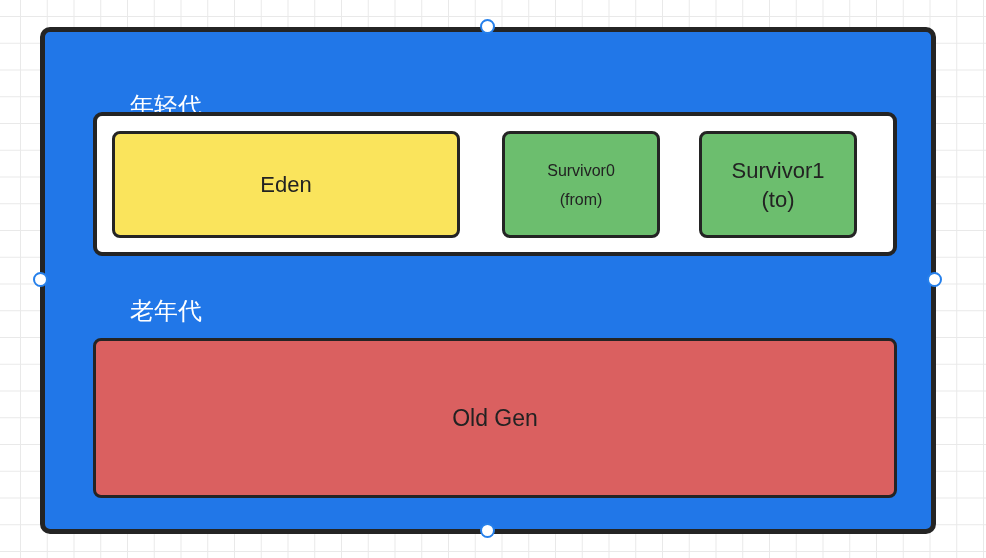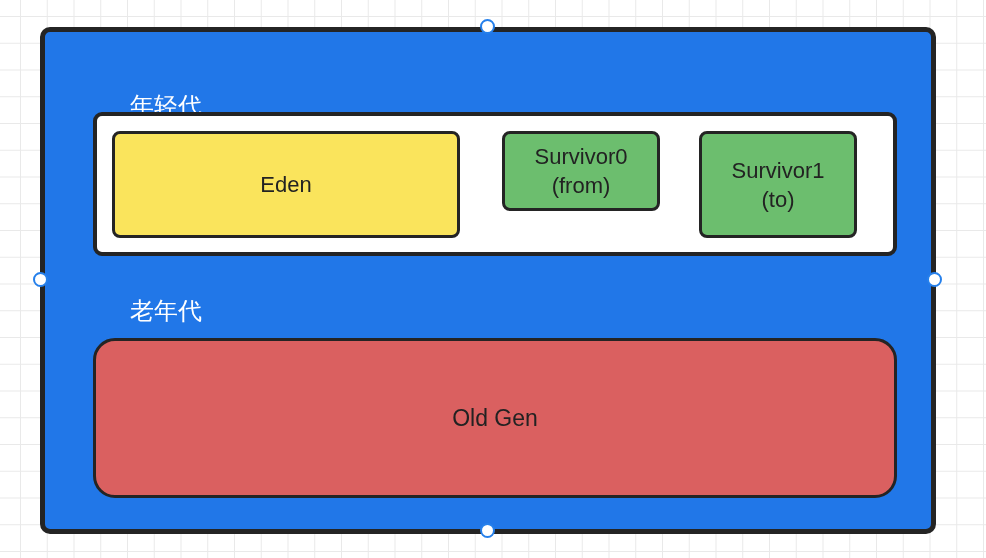--- a/index.html
+++ b/index.html
@@ -49,22 +49,22 @@
     text-align: center;
     color: #222222;
   }
   .eden {
     left: 112px; top: 131px;
     width: 348px; height: 107px;
     font-size: 22px;
   }
   .survivor0 {
     left: 502px; top: 131px;
-    width: 158px; height: 80px;
-    font-size: 22px;
+    width: 158px; height: 107px;
+    font-size: 16px;
     line-height: 29px;
     text-align: right;
   }
   .survivor1 {
     left: 699px; top: 131px;
     width: 158px; height: 107px;
     font-size: 22px;
     line-height: 29px;
   }
   .oldgen {
@@ -117,21 +117,21 @@
     <span>(from)</span>
   </div>
 
   <div class="shape inner-shape survivor1" style="background-color: rgb(108, 190, 110);">
     <span>Survivor1</span>
     <span>(to)</span>
   </div>
 
   <div class="gen-label old">老年代</div>
 
-  <div class="shape inner-shape oldgen" style="background-color: rgb(218, 96, 96); border-radius: 22px;">
+  <div class="shape inner-shape oldgen" style="background-color: rgb(218, 96, 96);">
     <span>Old Gen</span>
   </div>
 
   <div class="handle top"></div>
   <div class="handle left"></div>
   <div class="handle right"></div>
   <div class="handle bottom"></div>
 
 </div>
 

